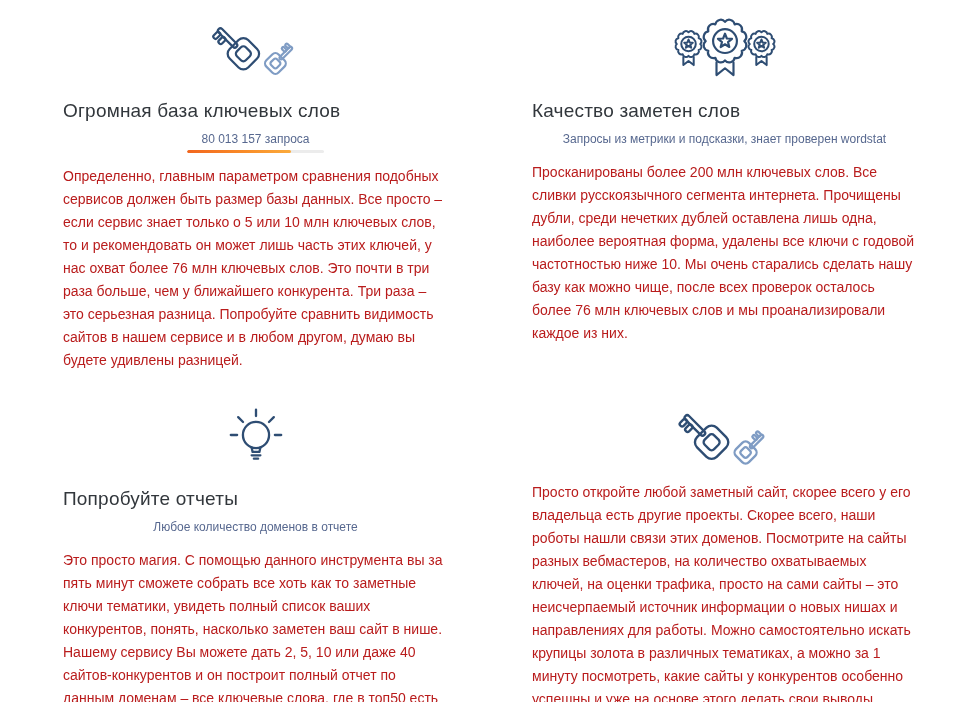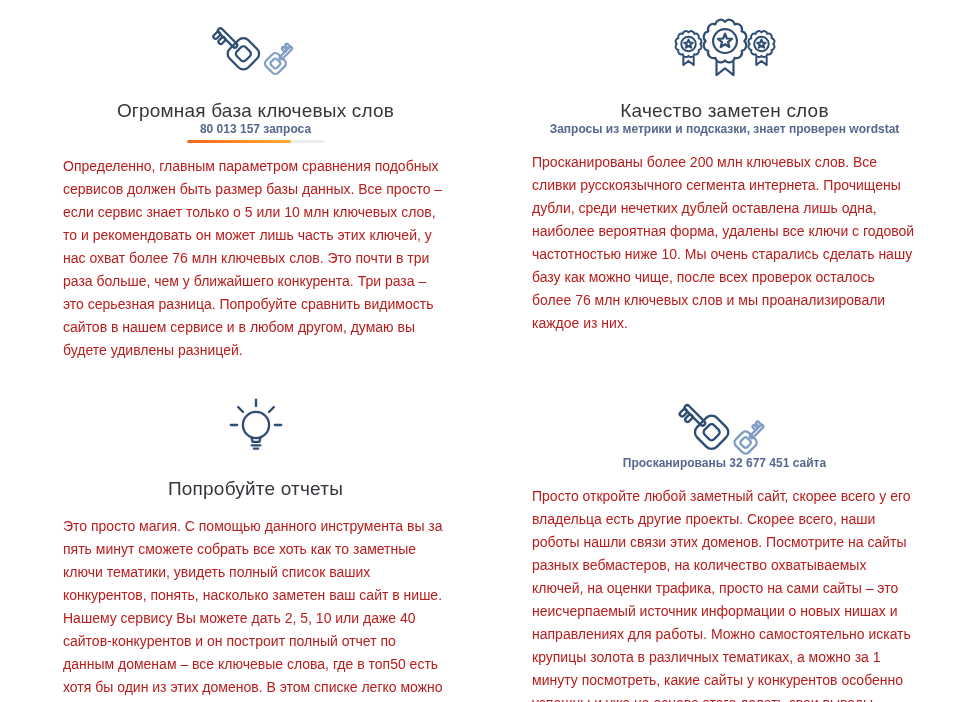--- a/index.html
+++ b/index.html
@@ -15,30 +15,30 @@
     column-gap: 84px;
     row-gap: 30px;
   }
   .feature-card { width: 385px; }
   .icon-box {
     height: 64px;
     display: flex; align-items: center; justify-content: center;
   }
   .feature-title {
     margin-top: 22px;
-    text-align: center;
     font-size: 19px;
     font-weight: 500;
     color: #32373c;
     letter-spacing: .2px;
   }
   .feature-stat {
+    margin-top: 10px;
     text-align: center;
     font-size: 12px;
-    font-weight: bold;
+    font-weight: normal;
     color: #57688f;
   }
   .stat-meter {
     width: 137px; height: 3px;
     margin: 4px auto 0;
     background: #ececec;
     border-radius: 2px;
     overflow: hidden;
   }
   .stat-meter-fill {
@@ -132,20 +132,21 @@
             <path d="M32.8 57.5 H37.2"></path>
             <path d="M35 7 V13.5"></path>
             <path d="M16.6 14.6 L21.6 19.6"></path>
             <path d="M53.4 14.6 L48.4 19.6"></path>
             <path d="M9 33 H15.5"></path>
             <path d="M54.5 33 H61"></path>
           </g>
         </svg>
       </div>
       <h3 class="feature-title">Попробуйте отчеты</h3>
+      <div class="feature-stat">Любое количество доменов в отчете</div>
       <p class="feature-description">Это просто магия. С помощью данного инструмента вы за пять минут сможете собрать все хоть как то заметные ключи тематики, увидеть полный список ваших конкурентов, понять, насколько заметен ваш сайт в нише. Нашему сервису Вы можете дать 2, 5, 10 или даже 40 сайтов-конкурентов и он построит полный отчет по данным доменам – все ключевые слова, где в топ50 есть хотя бы один из этих доменов. В этом списке легко можно выделить более выраженные ключи (по ним будет видно больше конкурентов) и более выраженные сайты-конкуренты.</p>
     </div>
 
     <div class="feature-card">
       <div class="icon-box">
         <svg width="106" height="70" viewBox="0 0 92 68">
           <g transform="translate(33,42) rotate(-45)" class="stroke-a" stroke-width="2.3">
             <rect x="-2.5" y="-36" width="5" height="26" rx="2.5"></rect>
             <rect x="-10" y="-35" width="8" height="4.5" rx="2"></rect>
             <rect x="-10" y="-27.5" width="8" height="4.5" rx="2"></rect>
@@ -154,18 +155,17 @@
           </g>
           <g transform="translate(66,52) rotate(45) scale(0.66)" class="stroke-b" stroke-width="3.4">
             <rect x="-2.5" y="-36" width="5" height="26" rx="2.5"></rect>
             <rect x="-10" y="-35" width="8" height="4.5" rx="2"></rect>
             <rect x="-10" y="-27.5" width="8" height="4.5" rx="2"></rect>
             <rect x="-13.5" y="-13.5" width="27" height="27" rx="7"></rect>
             <rect x="-6.5" y="-6.5" width="13" height="13" rx="3.5"></rect>
           </g>
         </svg>
       </div>
-      <div class="feature-stat">Просканированы 32 677 451 сайта</div>
       <p class="feature-description">Просто откройте любой заметный сайт, скорее всего у его владельца есть другие проекты. Скорее всего, наши роботы нашли связи этих доменов. Посмотрите на сайты разных вебмастеров, на количество охватываемых ключей, на оценки трафика, просто на сами сайты – это неисчерпаемый источник информации о новых нишах и направлениях для работы. Можно самостоятельно искать крупицы золота в различных тематиках, а можно за 1 минуту посмотреть, какие сайты у конкурентов особенно успешны и уже на основе этого делать свои выводы.</p>
     </div>
 
   </div>
 </div>
 
 </body></html>

